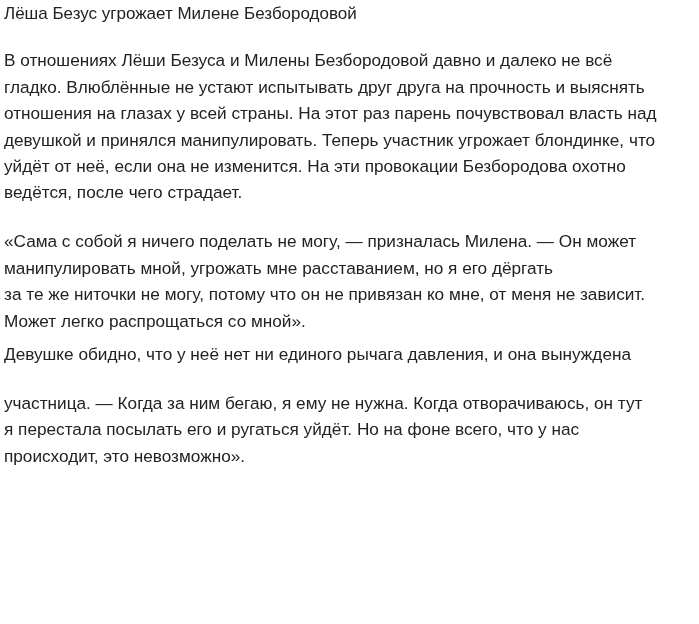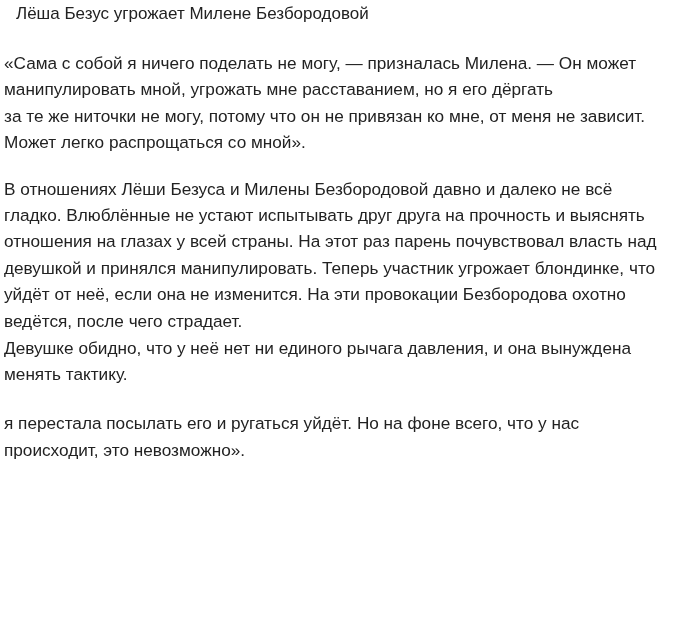--- a/index.html
+++ b/index.html
@@ -17,62 +17,62 @@
     }
     .article {
       position: absolute;
       left: 4px;
       top: 0;
       width: 690px;
     }
     .title {
       font-size: 17px;
       line-height: 26.4px;
-      margin: 1px 0 0 12px;
+      margin: 1px 0 0 0;
       font-weight: normal;
       white-space: nowrap;
     }
     .para {
       font-size: 17.2px;
       line-height: 26.4px;
       margin: 0;
     }
     .line {
       display: block;
       white-space: nowrap;
     }
     #p1 { margin-top: 20px; }
     #p2 { margin-top: 22.5px; }
-    #p3 { margin-top: 1px; }
+    #p3 { margin-top: 7px; }
     #p4 { margin-top: 22.5px; }
   </style>
 </head>
 <body>
 
 <div class="article">
   <h1 class="title">Лёша Безус угрожает Милене Безбородовой</h1>
-
-  <p class="para" id="p2">
-    <span class="line">«Сама с собой я ничего поделать не могу, — призналась Милена. — Он может</span>
-    <span class="line">манипулировать мной, угрожать мне расставанием, но я его дёргать</span>
-    <span class="line">за те же ниточки не могу, потому что он не привязан ко мне, от меня не зависит.</span>
-    <span class="line">Может легко распрощаться со мной».</span>
-  </p>
 
   <p class="para" id="p1">
     <span class="line">В отношениях Лёши Безуса и Милены Безбородовой давно и далеко не всё</span>
     <span class="line">гладко. Влюблённые не устают испытывать друг друга на прочность и выяснять</span>
     <span class="line">отношения на глазах у всей страны. На этот раз парень почувствовал власть над</span>
     <span class="line">девушкой и принялся манипулировать. Теперь участник угрожает блондинке, что</span>
     <span class="line">уйдёт от неё, если она не изменится. На эти провокации Безбородова охотно</span>
     <span class="line">ведётся, после чего страдает.</span>
   </p>
 
+  <p class="para" id="p2">
+    <span class="line">«Сама с собой я ничего поделать не могу, — призналась Милена. — Он может</span>
+    <span class="line">манипулировать мной, угрожать мне расставанием, но я его дёргать</span>
+    <span class="line">за те же ниточки не могу, потому что он не привязан ко мне, от меня не зависит.</span>
+    <span class="line">Может легко распрощаться со мной».</span>
+  </p>
+
   <p class="para" id="p3">
     <span class="line">Девушке обидно, что у неё нет ни единого рычага давления, и она вынуждена</span>
-    <span class="line">менять тактику.</span>
   </p>
 
   <p class="para" id="p4">
+    <span class="line">участница. — Когда за ним бегаю, я ему не нужна. Когда отворачиваюсь, он тут</span>
     <span class="line">я перестала посылать его и ругаться уйдёт. Но на фоне всего, что у нас</span>
     <span class="line">происходит, это невозможно».</span>
   </p>
 </div>
 
 </body></html>

